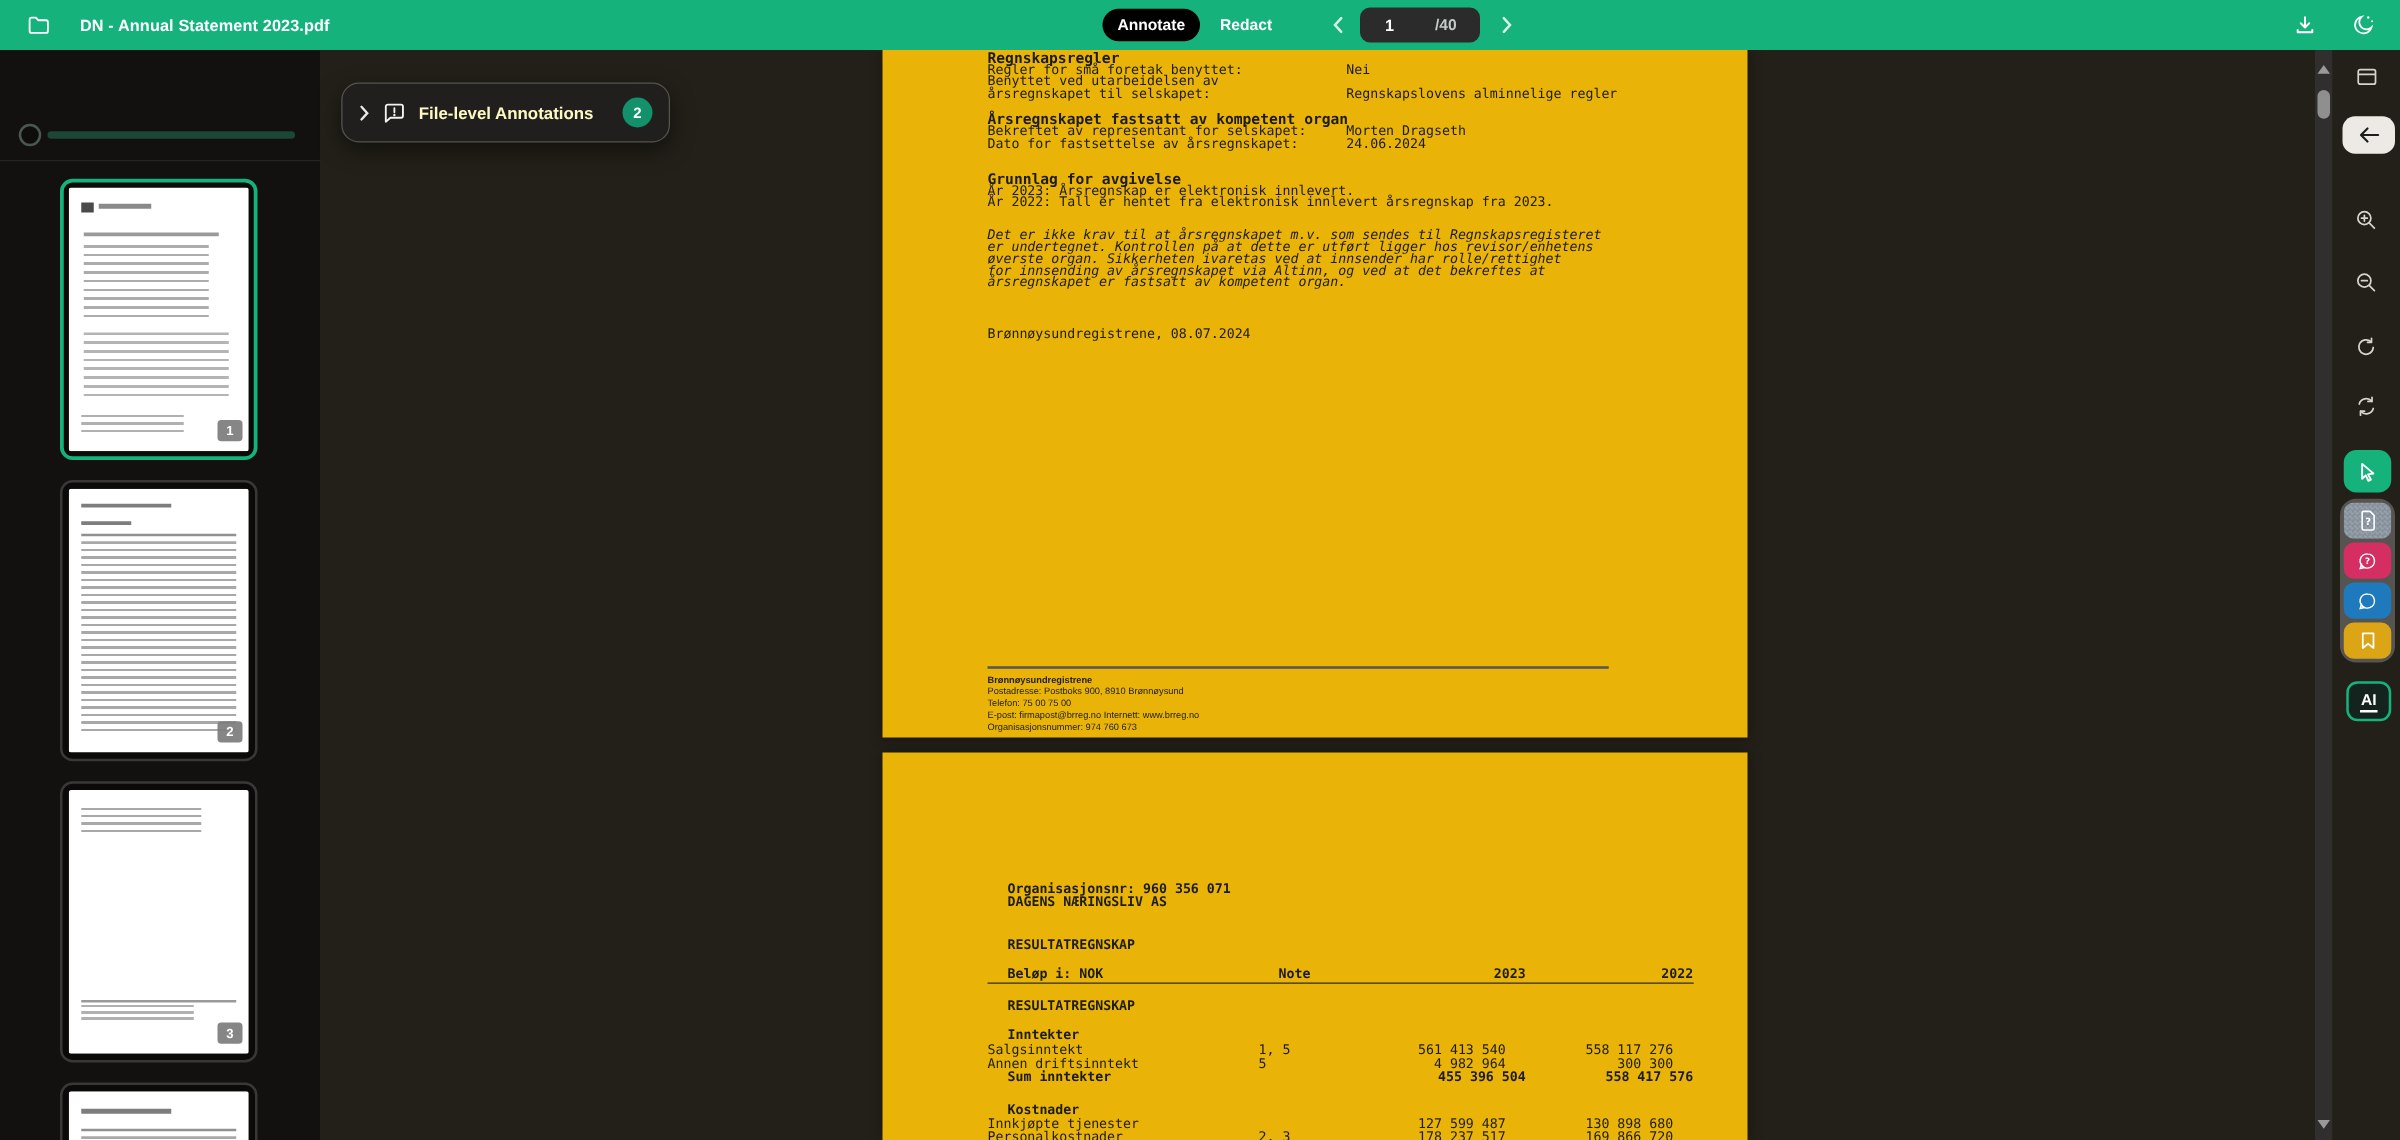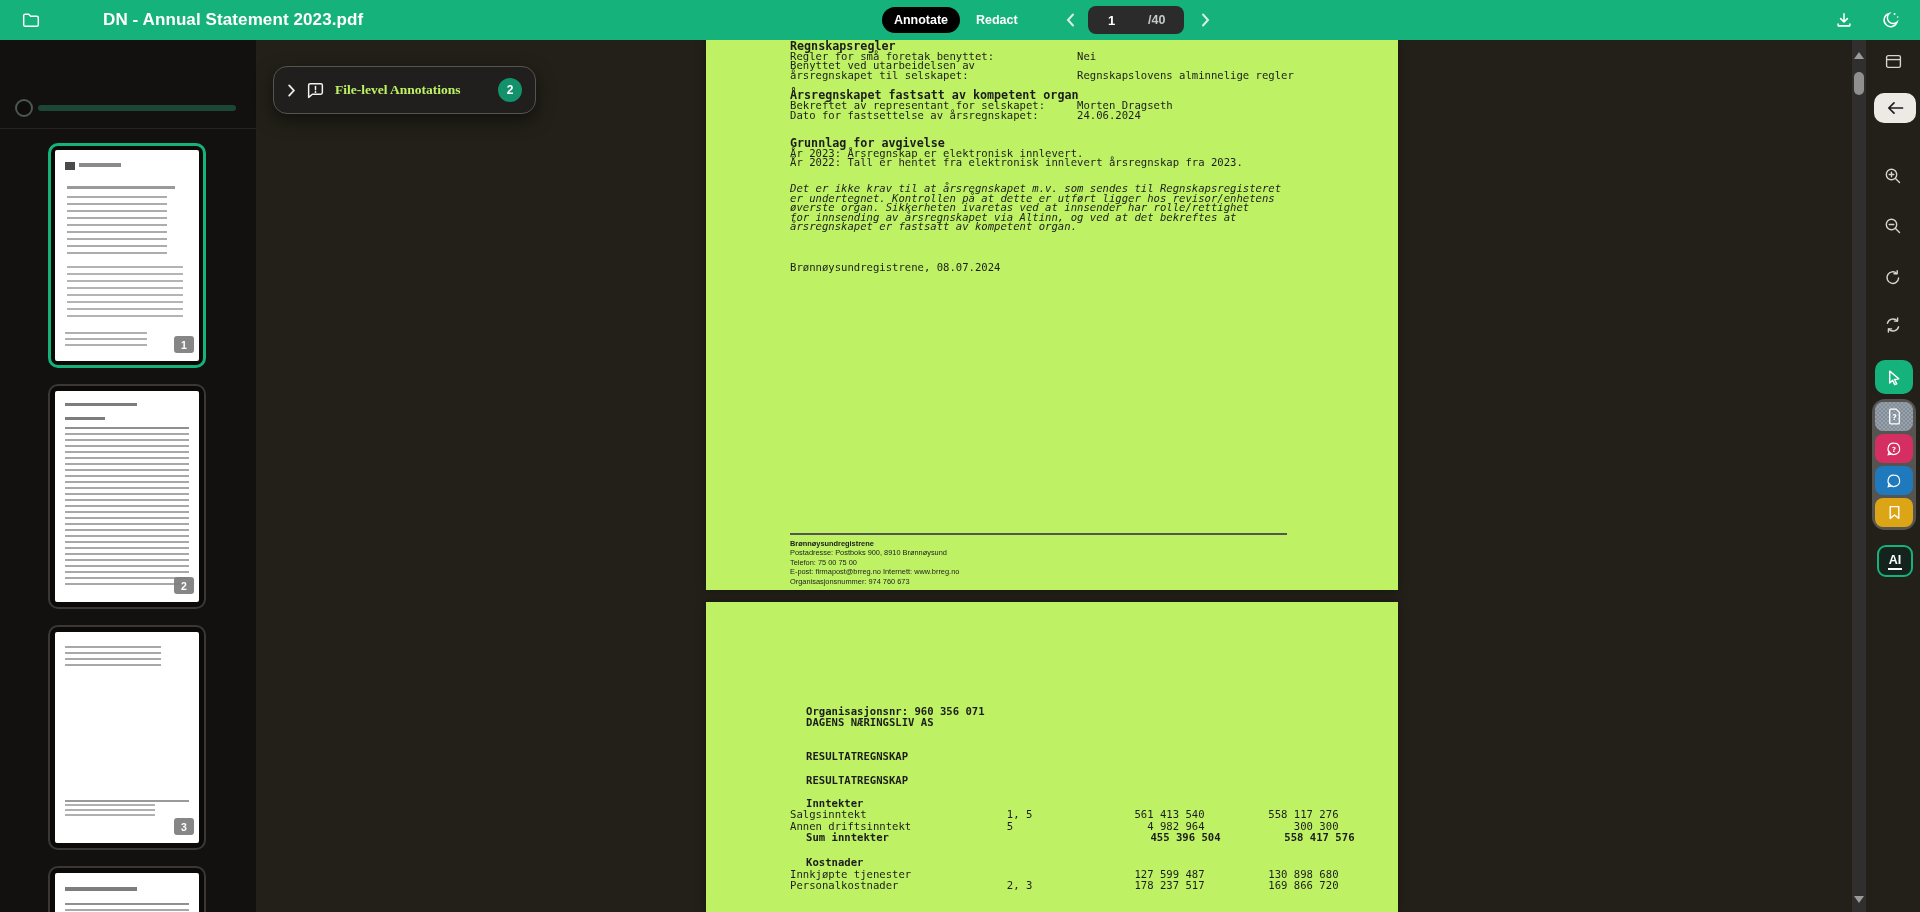--- a/index.html
+++ b/index.html
@@ -2,21 +2,21 @@
 <html><head>
 <meta charset="utf-8">
 <style>
   *{margin:0;padding:0;box-sizing:border-box;}
   html,body{width:1920px;height:912px;overflow:hidden;background:#232019;font-family:"Liberation Sans",sans-serif;cursor:default;}
   #app{position:relative;width:1920px;height:912px;}
 
   
   .topbar{position:absolute;left:0;top:0;width:1920px;height:40px;background:#16b27c;z-index:30;}
   .tb-item{position:absolute;display:flex;align-items:center;justify-content:center;}
-  .doc-title{left:64px;top:0;height:40px;color:#fff;font-size:17px;font-weight:600;letter-spacing:.1px;margin-left:39px;}
+  .doc-title{left:64px;top:0;height:40px;color:#fff;font-size:13px;font-weight:600;letter-spacing:.1px;}
   .folder-ic{left:22px;top:11px;width:18px;height:18px;}
   .pill-btn{left:882px;top:7px;width:78px;height:26px;background:#000000;border-radius:13px;color:#fff;font-size:12.5px;font-weight:700;cursor:pointer;}
   .redact-btn{left:966px;top:7px;height:26px;padding:0 10px;color:#fff;font-size:12.5px;font-weight:700;cursor:pointer;}
   .chev{width:16px;height:28px;top:6px;color:#d9efe3;font-size:15px;font-weight:700;cursor:pointer;}
   .chev-l{left:1062px;} .chev-r{left:1197px;}
   .pager{left:1088px;top:6px;width:96px;height:28px;background:#2b2b2b;border-radius:8px;cursor:text;}
   .pager .cur{position:absolute;left:20px;top:0;height:28px;display:flex;align-items:center;color:#fff;font-size:13px;font-weight:700;}
   .pager .tot{position:absolute;left:60px;top:0;height:28px;display:flex;align-items:center;color:#c2cbc6;font-size:12.5px;font-weight:600;}
   .dl-btn{left:1834px;top:10px;width:20px;height:20px;cursor:pointer;}
   .moon-btn{left:1880px;top:9px;width:22px;height:22px;cursor:pointer;}
@@ -32,25 +32,25 @@
   .tpage{position:relative;width:100%;height:100%;background:#fff;border-radius:2px;background-repeat:no-repeat;}
   .tbadge{position:absolute;right:5px;bottom:8px;width:20px;height:17px;border-radius:3px;background:rgba(125,125,125,.93);color:#fff;font-size:10.5px;font-weight:700;display:flex;align-items:center;justify-content:center;}
   .mini1{background-image:linear-gradient(#4a4a4a,#4a4a4a),linear-gradient(#8a8a8a,#8a8a8a),linear-gradient(#9a9a9a,#9a9a9a),repeating-linear-gradient(180deg,#acacac 0 2px,transparent 2px 7px),repeating-linear-gradient(180deg,#b4b4b4 0 2px,transparent 2px 7px),repeating-linear-gradient(180deg,#b0b0b0 0 2px,transparent 2px 6px);background-position:10px 12px,24px 13px,12px 36px,12px 46px,12px 116px,10px 182px;background-size:10px 8px,42px 4px,108px 3px,100px 62px,116px 52px,82px 16px;}
   .mini2{background-image:linear-gradient(#7d7d7d,#7d7d7d),linear-gradient(#7d7d7d,#7d7d7d),linear-gradient(#909090,#909090),repeating-linear-gradient(180deg,#a8a8a8 0 2px,transparent 2px 6px);background-position:10px 12px,10px 26px,10px 36px,10px 42px;background-size:72px 3px,40px 3px,124px 2px,124px 152px;}
   .mini3{background-image:repeating-linear-gradient(180deg,#a8a8a8 0 2px,transparent 2px 6px),linear-gradient(#9a9a9a,#9a9a9a),repeating-linear-gradient(180deg,#b0b0b0 0 2px,transparent 2px 5px);background-position:10px 14px,10px 168px,10px 172px;background-size:96px 20px,124px 2px,90px 12px;}
   .mini4{background-image:linear-gradient(#7d7d7d,#7d7d7d),linear-gradient(#909090,#909090),repeating-linear-gradient(180deg,#a8a8a8 0 2px,transparent 2px 6px);background-position:10px 14px,10px 30px,10px 36px;background-size:72px 4px,124px 2px,124px 80px;}
 
   
   .anno-panel{position:absolute;left:273px;top:66px;width:263px;height:48px;background:#201f1e;border:1px solid #56544f;border-radius:14px;display:flex;align-items:center;padding:0 13px;gap:10px;z-index:40;box-shadow:0 6px 18px rgba(0,0,0,.5);cursor:pointer;}
   .anno-chev{color:#eceae5;font-size:14px;font-weight:700;}
-  .anno-label{color:#bef264;font-size:13.5px;font-weight:700;white-space:nowrap;font-family:Liberation Serif, serif;}
+  .anno-label{color:#fef9c3;font-size:13.5px;font-weight:700;white-space:nowrap;}
   .anno-badge{margin-left:auto;width:24px;height:24px;border-radius:50%;background:#12916b;color:#fff;font-size:12px;font-weight:700;display:flex;align-items:center;justify-content:center;}
 
   
-  .pdfpage{position:absolute;left:706px;width:692px;background:#bef264;overflow:hidden;box-shadow:0 0 10px rgba(0,0,0,.35);}
+  .pdfpage{position:absolute;left:706px;width:692px;background:#eab308;overflow:hidden;box-shadow:0 0 10px rgba(0,0,0,.35);}
   #page1{top:40px;height:550px;}
   #page2{top:602px;height:310px;}
   #p1-lines{padding:2px 0 0 84px;}
   #p2-lines{padding:104px 0 0 84px;}
   .pline{white-space:pre;font-family:"DejaVu Sans Mono",monospace;font-size:10.6px;color:#1c1c1c;}
   #p1-lines .pline{line-height:9.6px;}
   #p2-lines .pline{line-height:11.3px;}
   .pline.h{font-weight:bold;font-size:11.7px;}
   .pline.b{font-weight:bold;padding-left:16px;}
   .pline.u{width:max-content;border-bottom:1.4px solid #2d2d2d;padding-bottom:1px;}
@@ -196,20 +196,21 @@
           <div class="fline">Organisasjonsnummer: 974 760 673</div>
         </div>
     </div>
   </section>
 
   <section class="pdfpage" id="page2">
     <div id="p2-lines">
         <div class="pline b">Organisasjonsnr: 960 356 071</div>
         <div class="pline b">DAGENS NÆRINGSLIV AS</div>
         <div class="pline b" style="margin-top: 22px;">RESULTATREGNSKAP</div>
+        <div class="pline b u" style="margin-top: 12px;">Beløp i: NOK                      Note                       2023                 2022</div>
         <div class="pline b" style="margin-top: 13px;">RESULTATREGNSKAP</div>
         <div class="pline b" style="margin-top: 12px;">Inntekter</div>
         <div class="pline">Salgsinntekt                      1, 5                561 413 540          558 117 276</div>
         <div class="pline">Annen driftsinntekt               5                     4 982 964              300 300</div>
         <div class="pline b">Sum inntekter                                         455 396 504          558 417 576</div>
         <div class="pline b" style="margin-top: 14px;">Kostnader</div>
         <div class="pline">Innkjøpte tjenester                                   127 599 487          130 898 680</div>
         <div class="pline">Personalkostnader                 2, 3                178 237 517          169 866 720</div>
       </div>
   </section>

